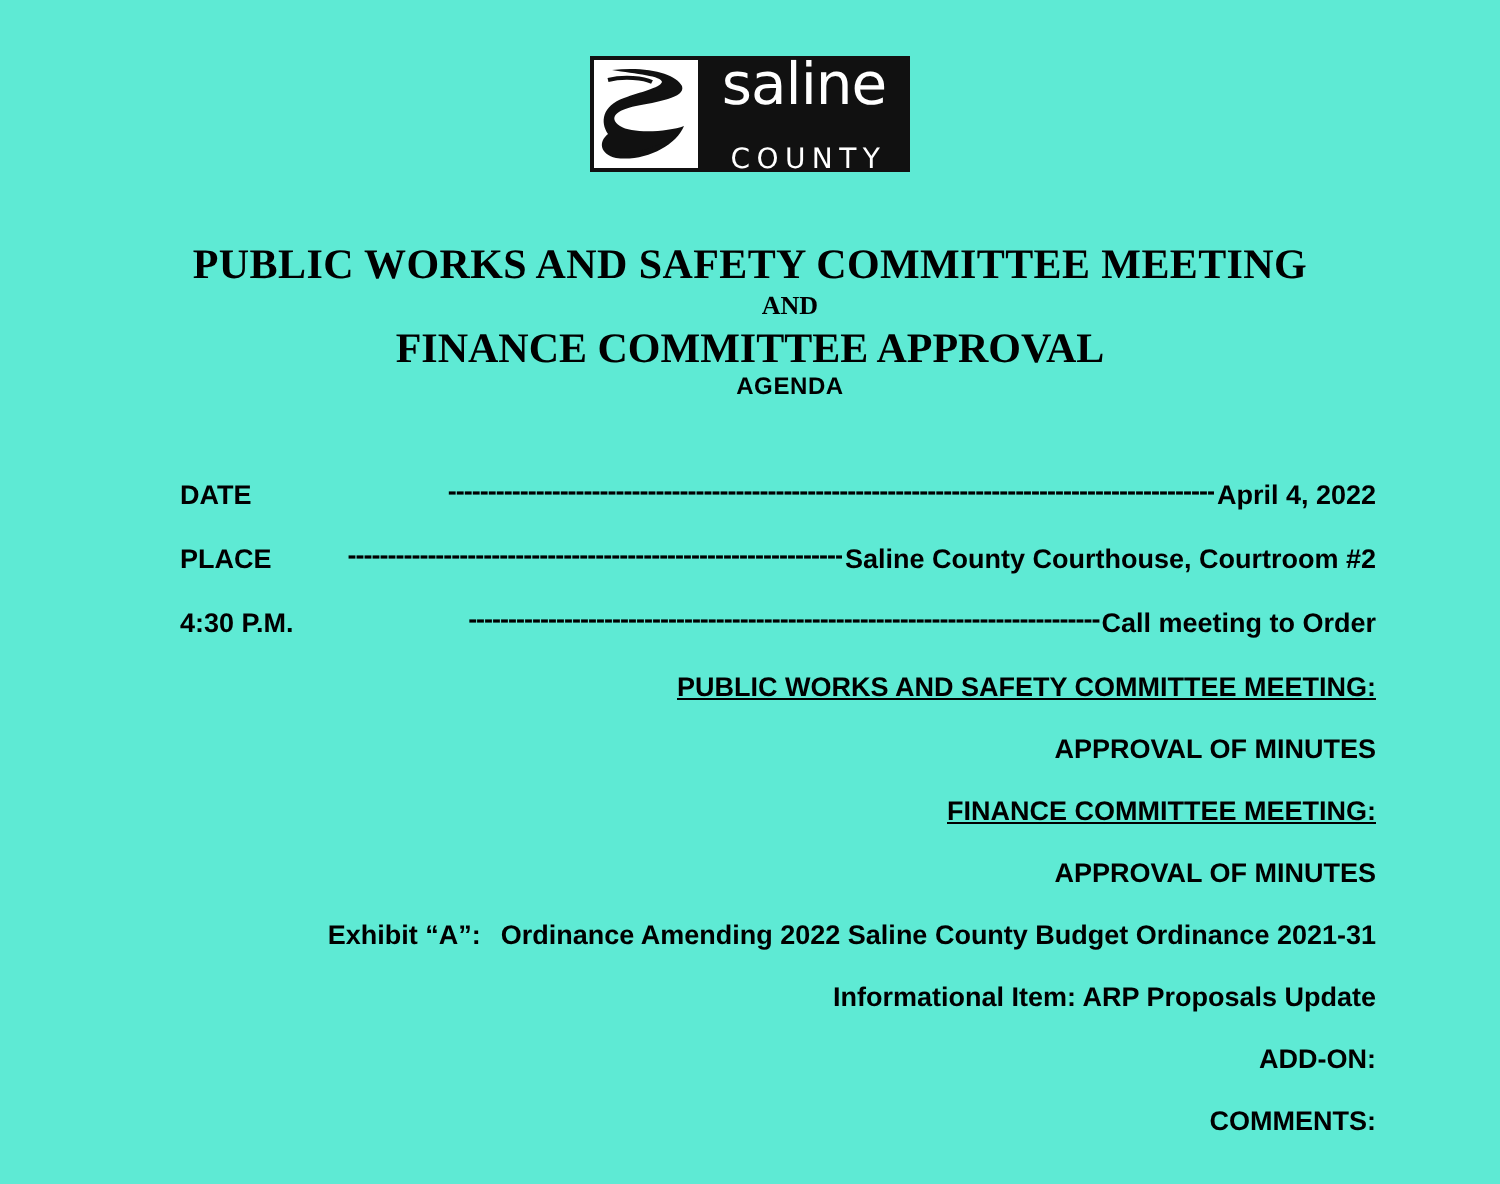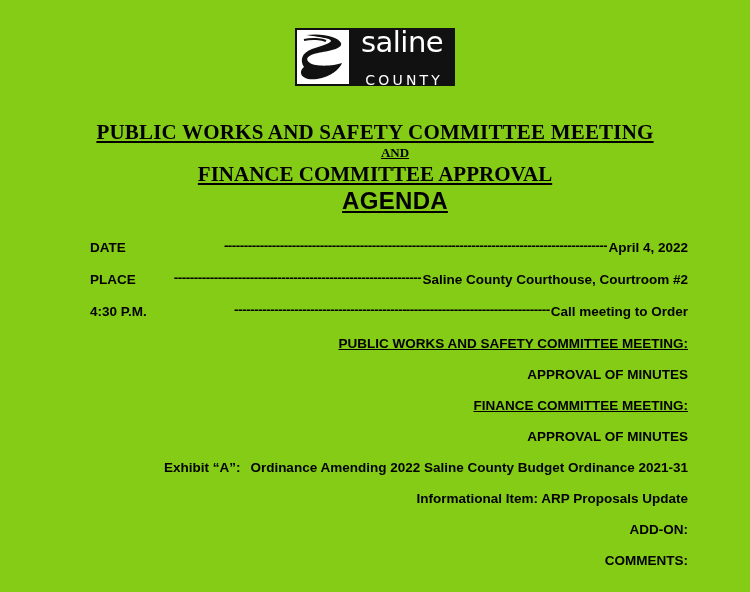--- a/index.html
+++ b/index.html
@@ -11,21 +11,21 @@
     width: 750px;
     height: 592px;
     font-family: "Liberation Sans", sans-serif;
     color: #000000;
     overflow: hidden;
   }
   .page {
     position: relative;
     width: 750px;
     height: 592px;
-    background: #84cc16;
+    background: #5eead4;
   }
 
   
   .logo-wrap {
     position: absolute;
     top: 28px;
     left: 0;
     width: 750px;
     display: flex;
     justify-content: center;
@@ -73,21 +73,20 @@
     font-family: "DejaVu Sans", sans-serif;
   }
 
   
   .titles {
     position: absolute;
     top: 120px;
     left: 0;
     width: 750px;
     text-align: center;
-    text-decoration: underline;
   }
   .title-main {
     font-family: "Liberation Serif", serif;
     font-weight: bold;
     font-size: 21px;
     letter-spacing: 0.2px;
     line-height: 1.15;
   }
   .title-and {
     font-family: "Liberation Serif", serif;
@@ -98,21 +97,21 @@
   }
   .title-second {
     font-family: "Liberation Serif", serif;
     font-weight: bold;
     font-size: 21px;
     line-height: 1.15;
   }
   .title-agenda {
     font-family: "Liberation Sans", sans-serif;
     font-weight: bold;
-    font-size: 24px;
+    font-size: 12px;
     line-height: 1.25;
     letter-spacing: 0.3px;
     padding-left: 40px;
   }
 
   
   .body-block {
     position: absolute;
     top: 240px;
     left: 90px;

